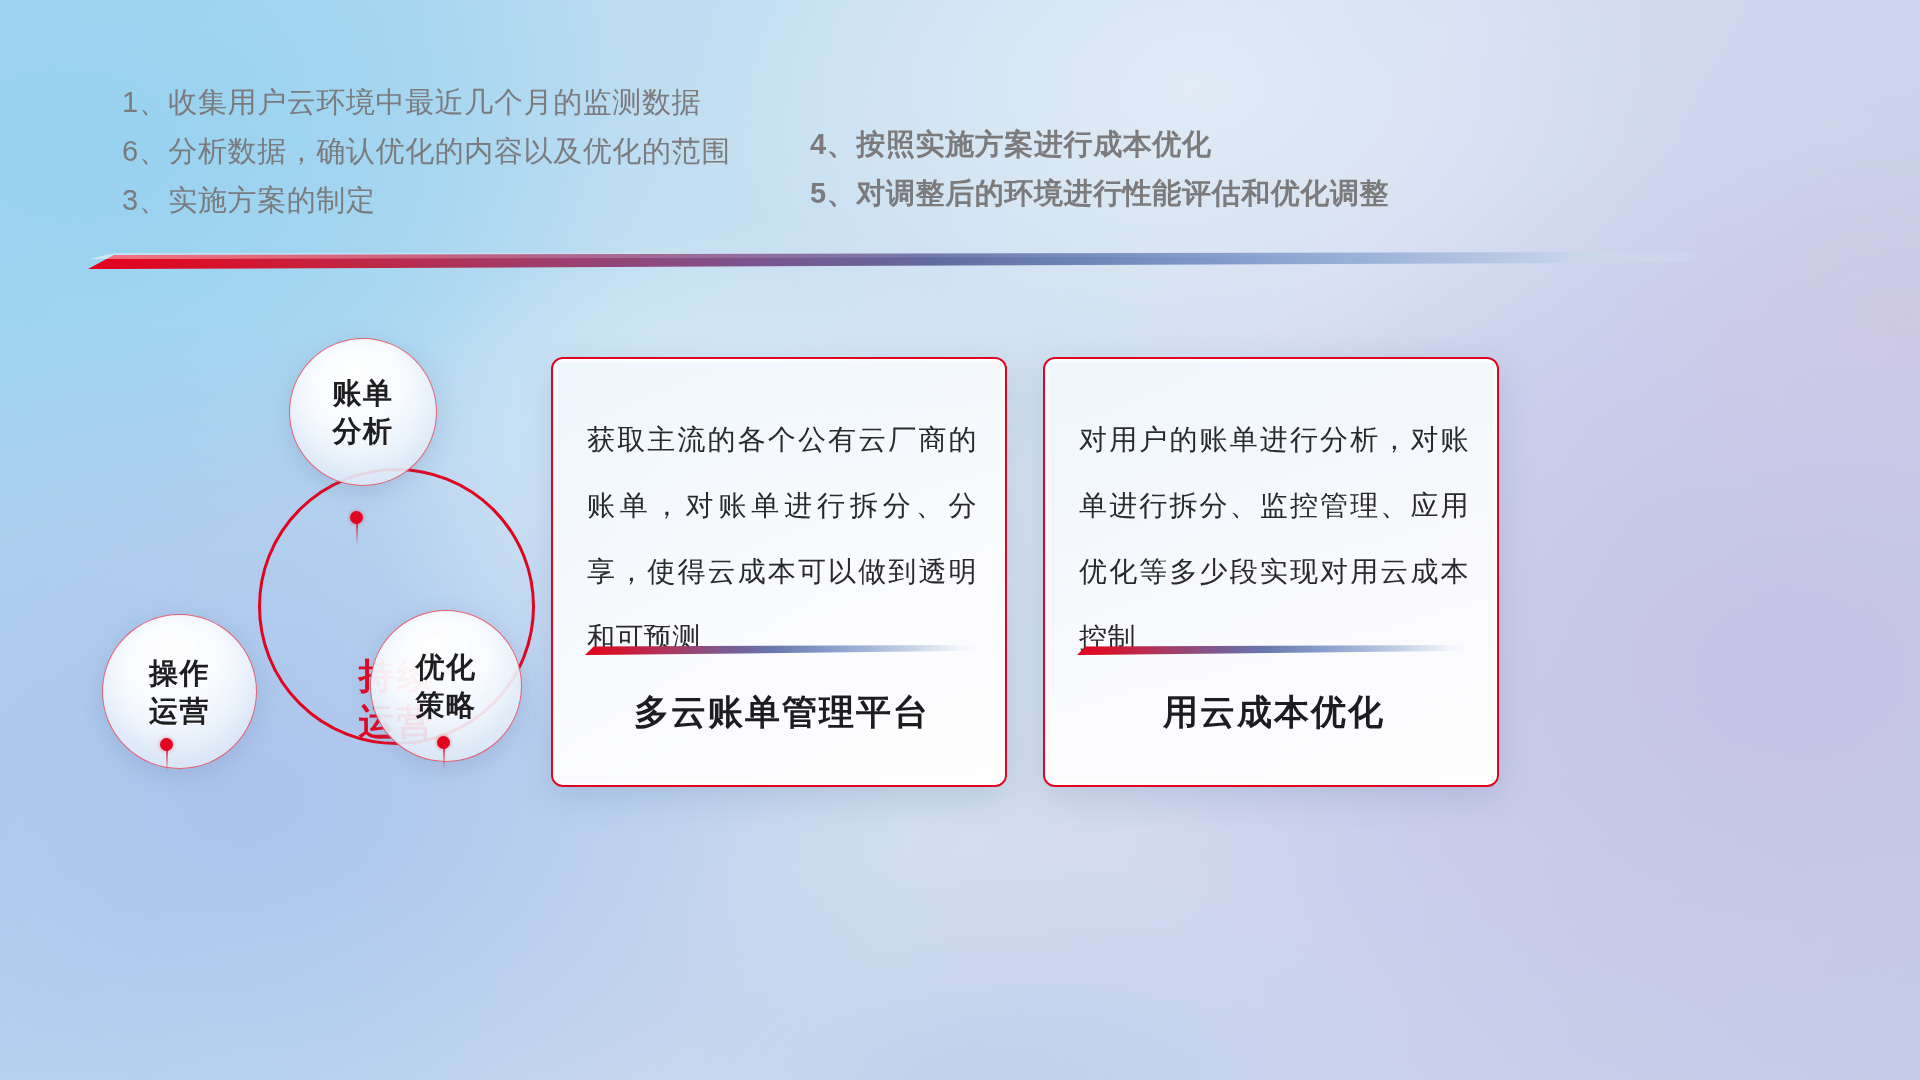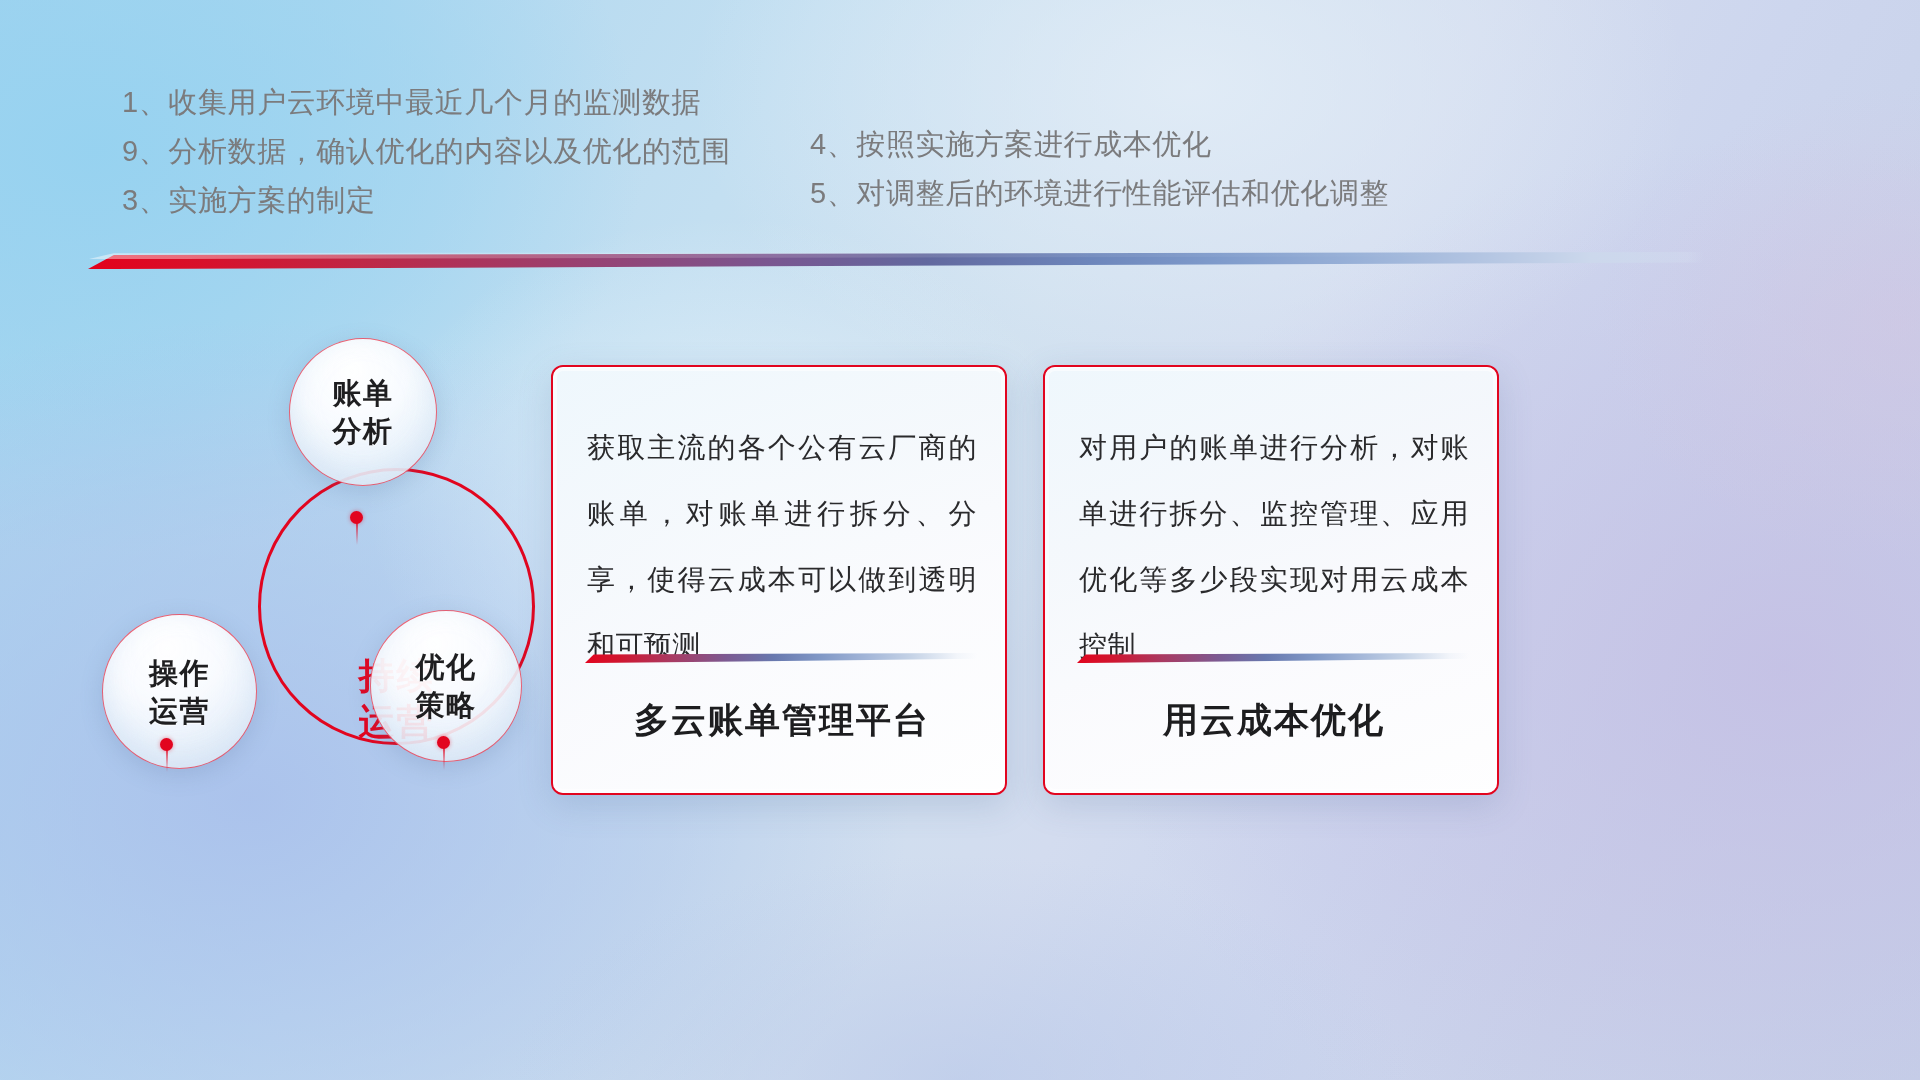--- a/index.html
+++ b/index.html
@@ -45,21 +45,21 @@
   }
   .bg-blob7{
     background:radial-gradient(ellipse 600px 300px at 50% 100%,
       rgba(180,198,232,.55) 0%, rgba(180,198,232,0) 75%);
   }
 
   
   #steps{position:absolute;left:0;top:78px;width:1881px;height:190px;}
   .step-col{position:absolute;}
   .step-col.left{left:122px;top:0;}
-  .step-col.right{left:810px;top:42px;}
+  .step-col.right{left:810px;top:42px;font-weight:bold;}
   .step-line{
     color:#7b7b7d;
     font-size:29px;
     line-height:49px;
     letter-spacing:.6px;
     white-space:nowrap;
   }
 
   
   #divider{
@@ -132,21 +132,20 @@
   
   .card{
     position:absolute;top:357px;width:456px;height:430px;
     border-radius:12px;box-sizing:border-box;
     border:2px solid #e2051f;
     background:
       linear-gradient(160deg, rgba(240,248,253,.96) 0%, rgba(247,250,253,.93) 34%,
                       rgba(252,252,254,.96) 62%, rgba(255,255,255,.98) 100%);
     box-shadow:0 10px 34px rgba(80,110,155,.20), inset 0 1px 0 rgba(255,255,255,.85);
     overflow:hidden;
-    margin-top:8px;
   }
   .card-halo{
     position:absolute;inset:-2px;border-radius:12px;pointer-events:none;
     box-shadow:inset 0 0 0 6px rgba(255,255,255,.55);
   }
   #card-1{left:551px;}
   #card-2{left:1043px;}
   .card-body{
     position:absolute;left:34px;right:28px;top:48px;
     color:#2a2a2c;font-size:28px;line-height:66px;letter-spacing:.4px;
@@ -176,21 +175,21 @@
   <div class="bg-layer bg-blob3"></div>
   <div class="bg-layer bg-blob4"></div>
   <div class="bg-layer bg-blob5"></div>
   <div class="bg-layer bg-blob6"></div>
   <div class="bg-layer bg-blob7"></div>
 </div>
 
 <div id="steps">
   <div class="step-col left">
     <div class="step-line">1、收集用户云环境中最近几个月的监测数据</div>
-    <div class="step-line">9、分析数据，确认优化的内容以及优化的范围</div>
+    <div class="step-line">6、分析数据，确认优化的内容以及优化的范围</div>
     <div class="step-line">3、实施方案的制定</div>
   </div>
   <div class="step-col right">
     <div class="step-line">4、按照实施方案进行成本优化</div>
     <div class="step-line">5、对调整后的环境进行性能评估和优化调整</div>
   </div>
 </div>
 
 <div id="divider">
   <div class="div-shape"></div>

